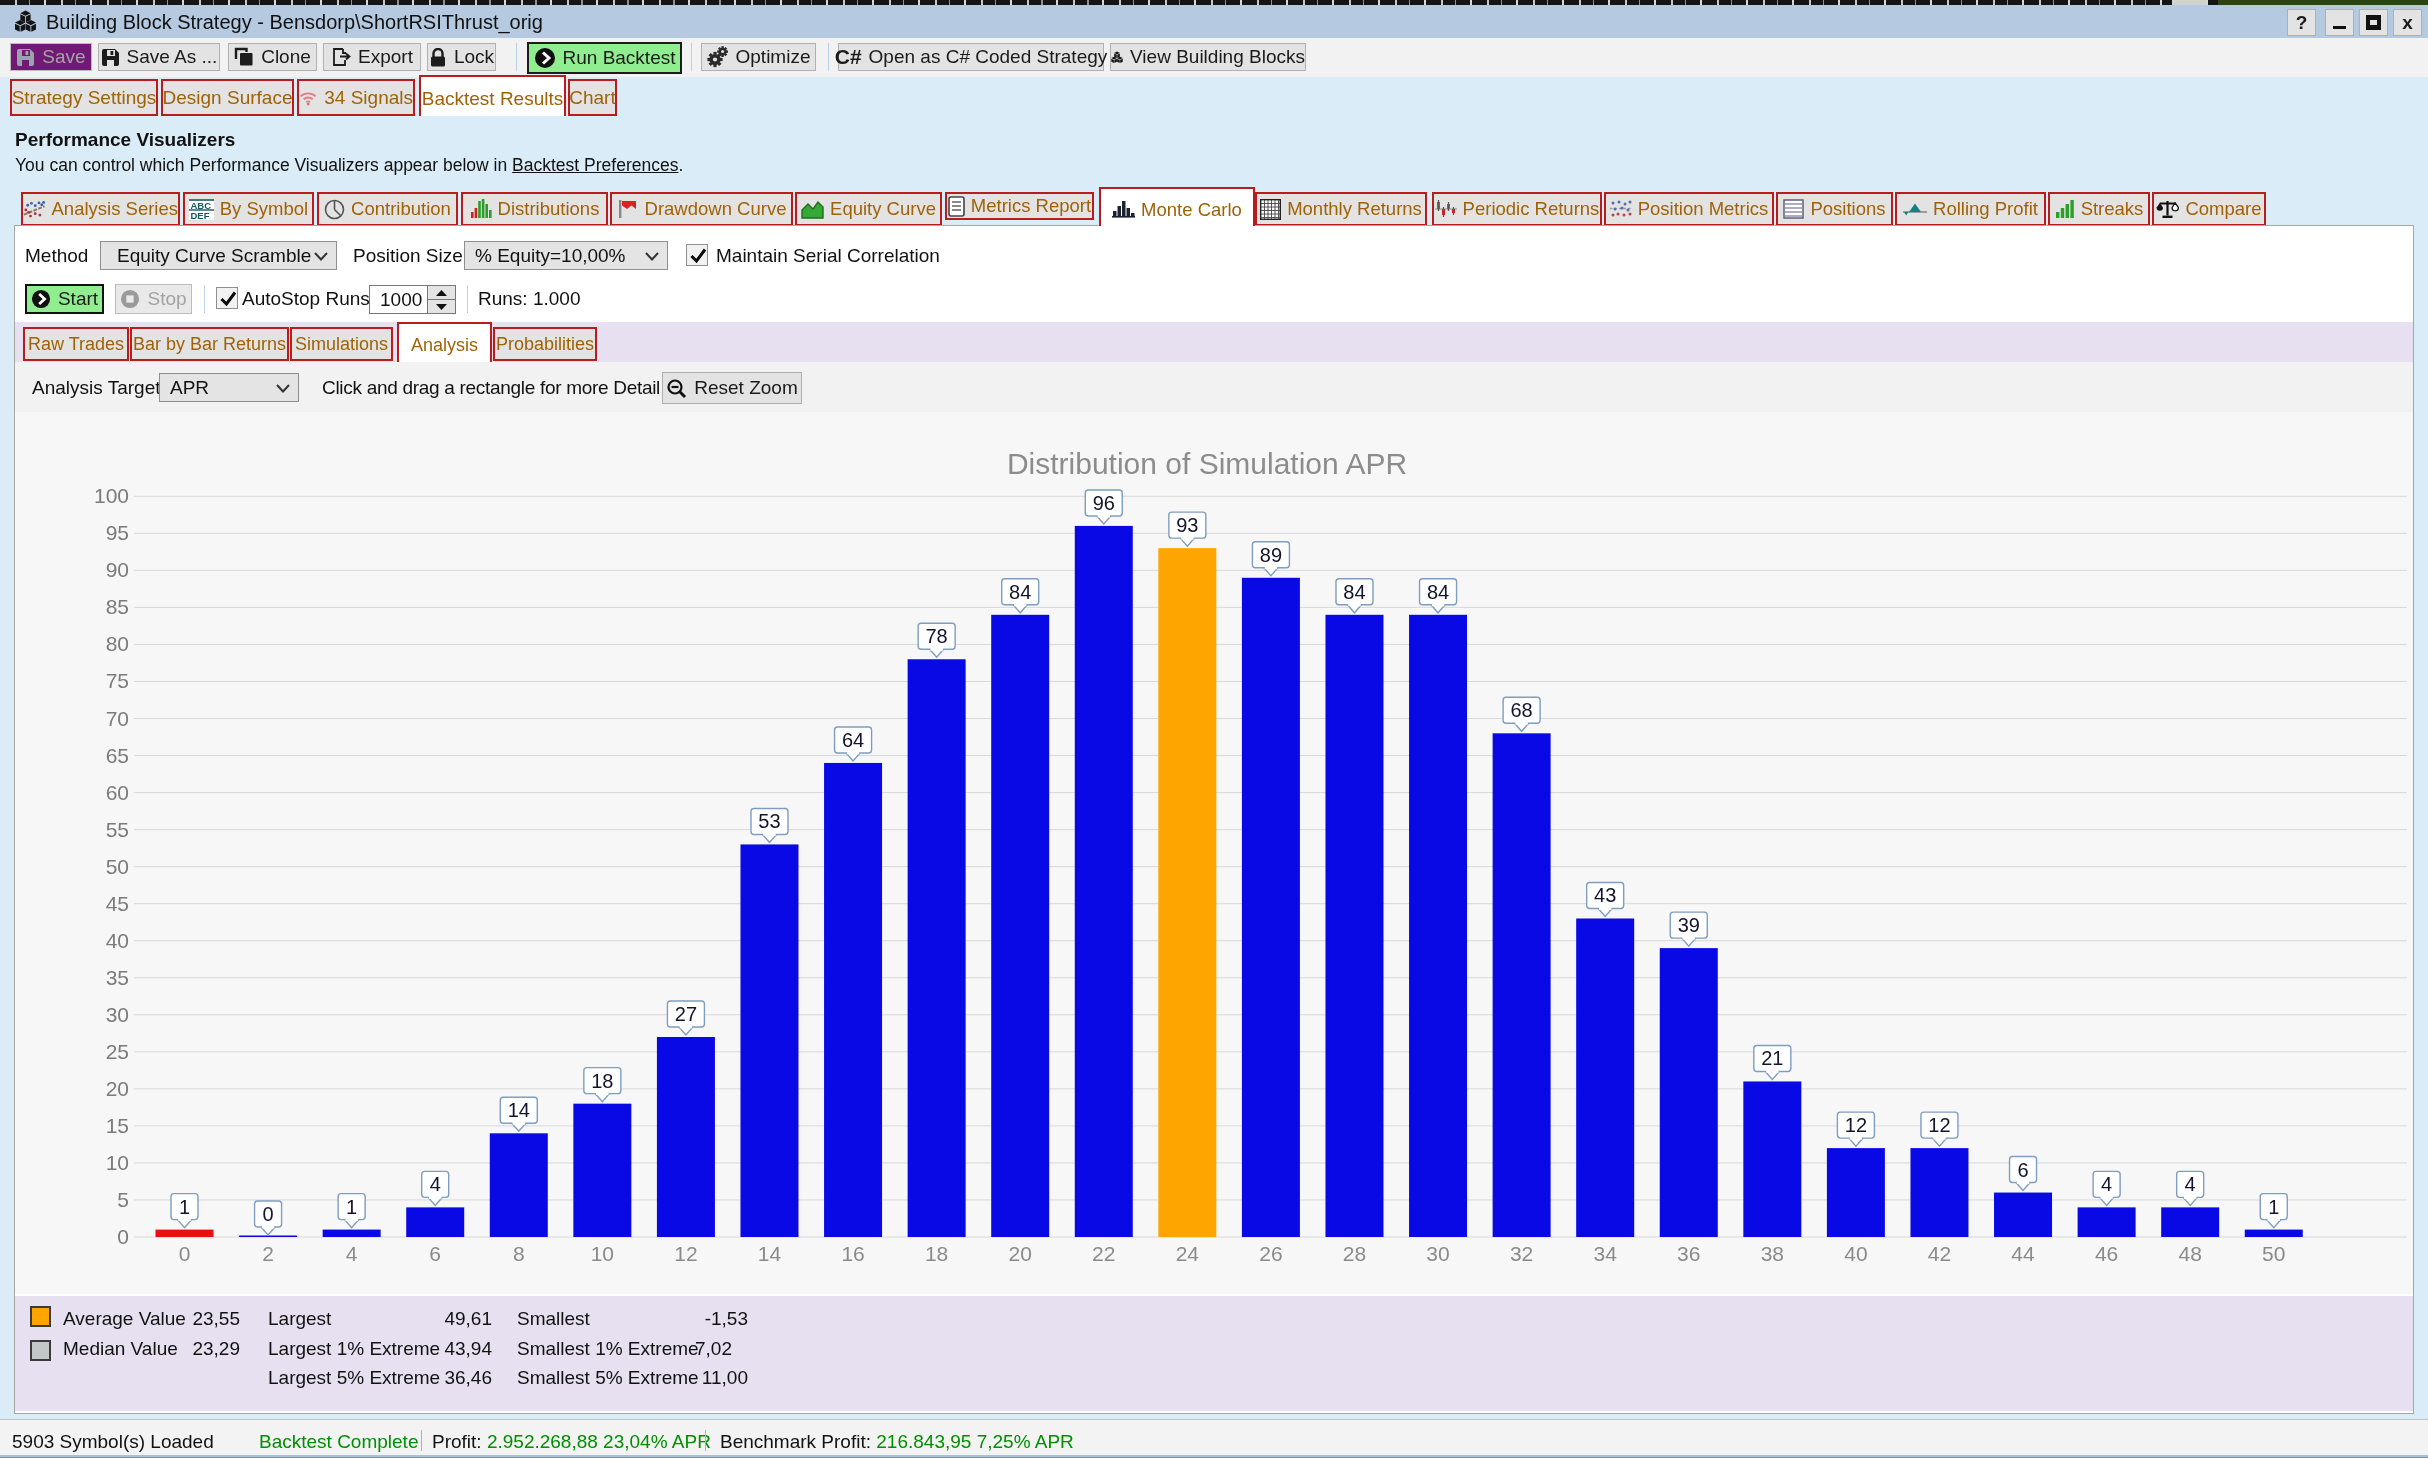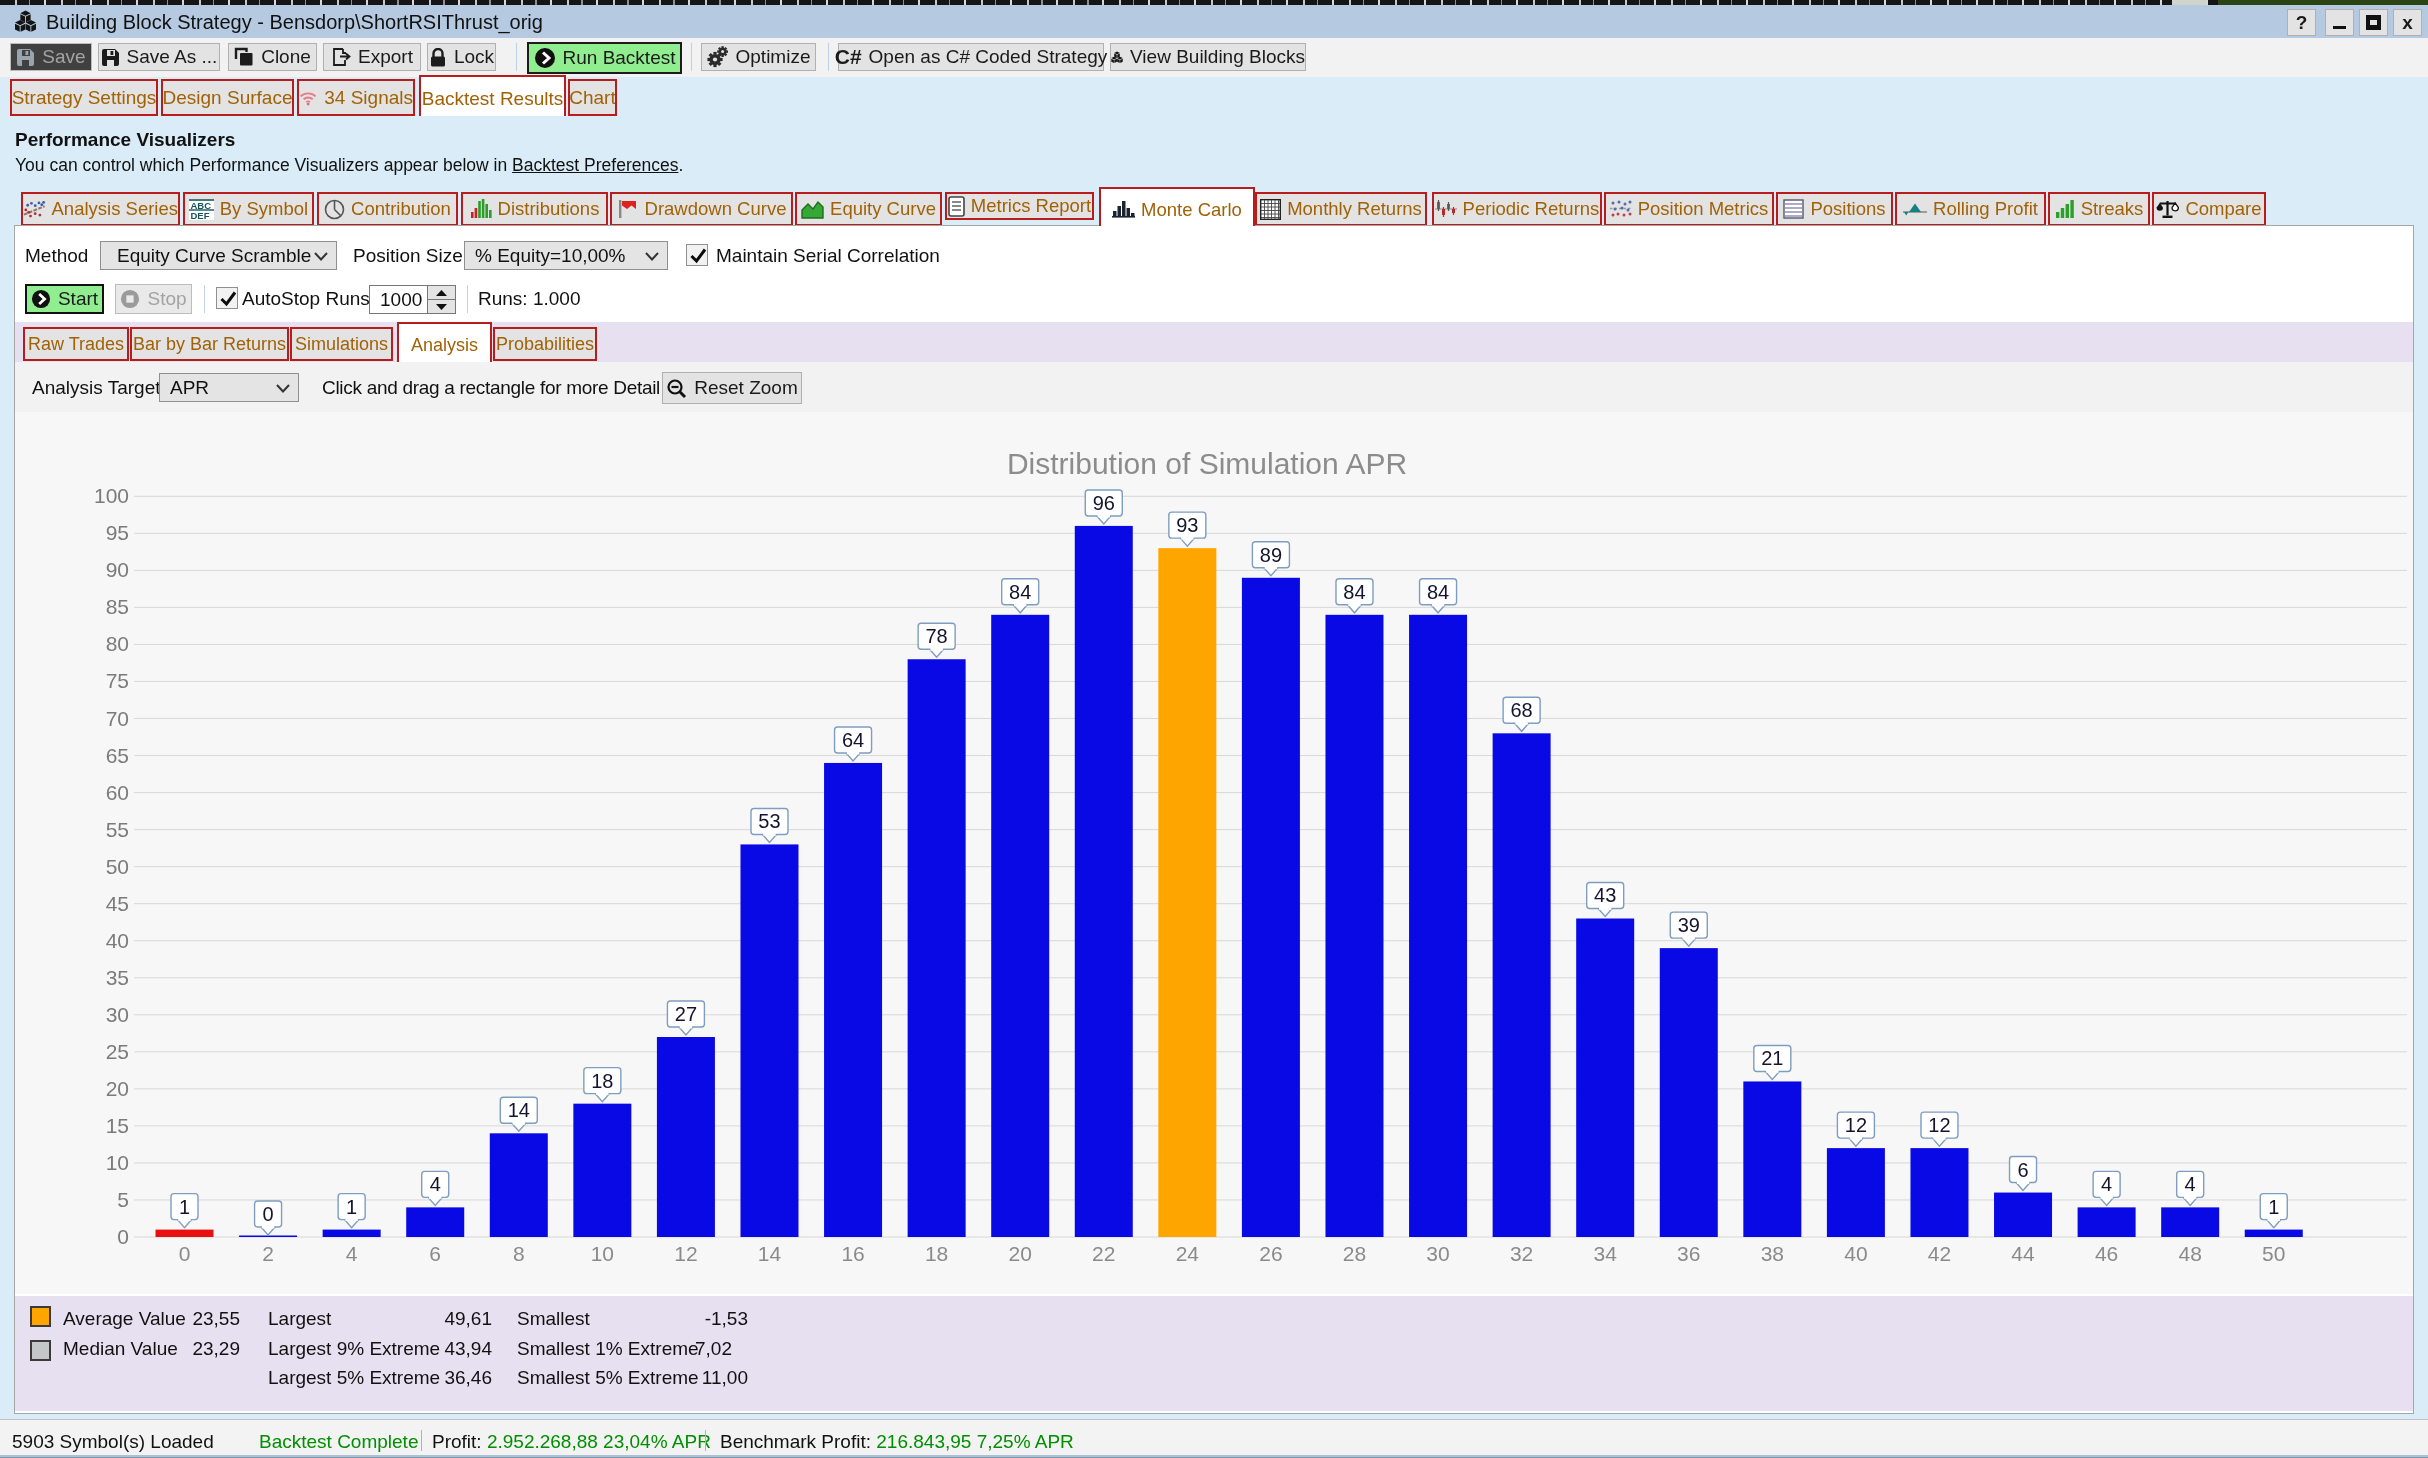--- a/index.html
+++ b/index.html
@@ -53,21 +53,21 @@
   </div>
 <div class="btn" style="left:2359px;top:9px;width:29px;height:27px;">
     <svg width="18" height="18">
       <rect x="1" y="1" width="15" height="15" fill="#111"></rect>
       <rect x="5" y="6" width="7" height="5" fill="#e3e3e3"></rect>
     </svg>
   </div>
 <div class="btn" style="left:2393px;top:9px;width:29px;height:27px;font-weight:bold;">x</div>
 
 <div class="abs" style="left:0;top:38px;width:2428px;height:39px;background:#f2f2f2;"></div>
-<div class="btn" style="left:10px;top:43px;width:82px;color:#a3a3a3;background:#404040;border-color:#bcbcbc;" id="saveBtn">
+<div class="btn" style="left:10px;top:43px;width:82px;color:#a3a3a3;background:#701a75;border-color:#bcbcbc;" id="saveBtn">
 <svg width="19" height="19" viewBox="0 0 19 19">
       <path fill="#9aa4ae" fill-rule="evenodd" d="M3 1 H14 L18 5 V16 a2 2 0 0 1 -2 2 H3 a2 2 0 0 1 -2-2 V3 a2 2 0 0 1 2-2 Z M6 2 v6 h8 V2 Z M9.5 3 h2.8 v4 H9.5 Z M6 12 h7 v6 H6 Z"></path>
     </svg>
 Save</div>
 <div class="btn" style="left:98px;top:43px;width:122px;">
 <svg width="19" height="19" viewBox="0 0 19 19">
       <path fill="#1c1c1c" fill-rule="evenodd" d="M3 1 H14 L18 5 V16 a2 2 0 0 1 -2 2 H3 a2 2 0 0 1 -2-2 V3 a2 2 0 0 1 2-2 Z M6 2 v6 h8 V2 Z M9.5 3 h2.8 v4 H9.5 Z M6 12 h7 v6 H6 Z"></path>
     </svg>
 Save As ...</div>
 <div class="btn" style="left:228px;top:43px;width:89px;">
@@ -594,21 +594,21 @@
 </div>
 
 <div class="abs" style="left:15px;top:1296px;width:2398px;height:115px;background:#e7e0f1;"></div>
 <div class="abs" style="left:30px;top:1306px;width:21px;height:21px;background:#ffa500;border:2px solid #3a3a3a;box-sizing:border-box;"></div>
 <div class="abs" style="left:30px;top:1340px;width:21px;height:21px;background:#c3c7c7;border:2px solid #3a3a3a;box-sizing:border-box;"></div>
 <div class="lbl" style="left:63px;top:1308px;">Average Value</div>
 <div class="lbl" style="left:63px;top:1338px;">Median Value</div>
 <div class="rval" style="left:240px;top:1308px;">23,55</div>
 <div class="rval" style="left:240px;top:1338px;">23,29</div>
 <div class="lbl" style="left:268px;top:1308px;">Largest</div>
-<div class="lbl" style="left:268px;top:1338px;">Largest 9% Extreme</div>
+<div class="lbl" style="left:268px;top:1338px;">Largest 1% Extreme</div>
 <div class="lbl" style="left:268px;top:1367px;">Largest 5% Extreme</div>
 <div class="rval" style="left:492px;top:1308px;">49,61</div>
 <div class="rval" style="left:492px;top:1338px;">43,94</div>
 <div class="rval" style="left:492px;top:1367px;">36,46</div>
 <div class="lbl" style="left:517px;top:1308px;">Smallest</div>
 <div class="lbl" style="left:517px;top:1338px;">Smallest 1% Extreme</div>
 <div class="lbl" style="left:517px;top:1367px;">Smallest 5% Extreme</div>
 <div class="rval" style="left:748px;top:1308px;">-1,53</div>
 <div class="rval" style="left:732px;top:1338px;">7,02</div>
 <div class="rval" style="left:748px;top:1367px;">11,00</div>

